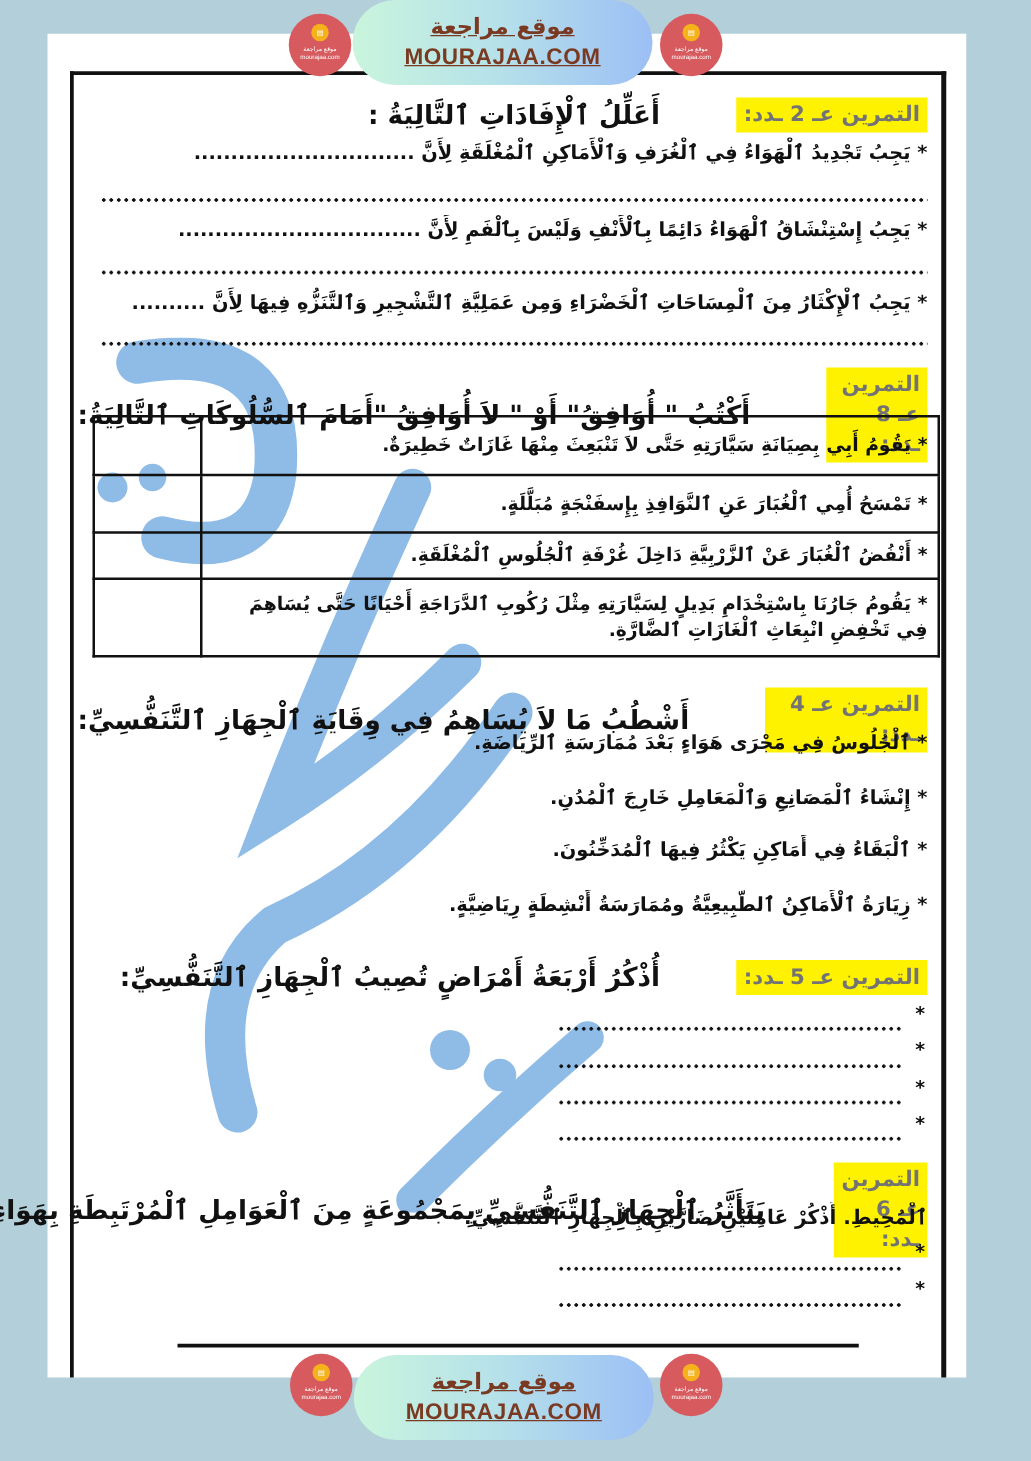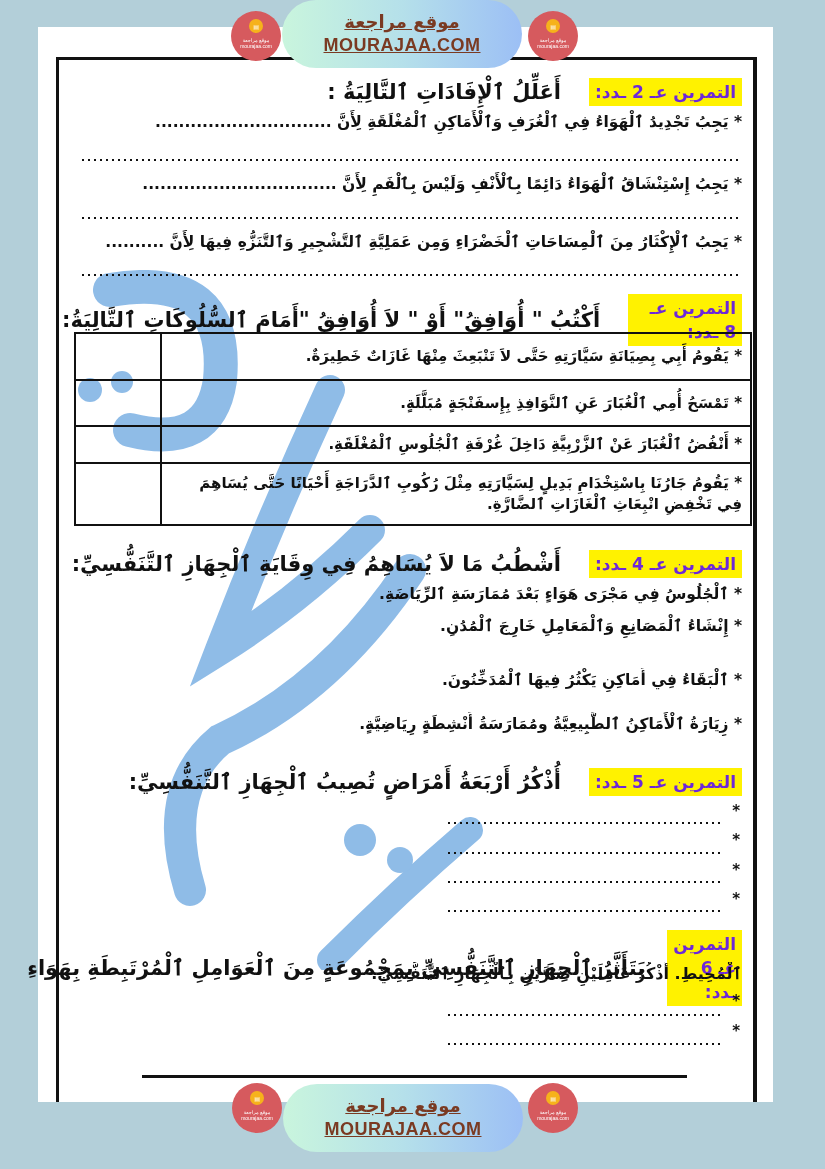--- a/index.html
+++ b/index.html
@@ -81,21 +81,22 @@
       font-weight: bold; color: #111;
     }
     .ex-head {
       position: absolute; right: 10px;
       display: flex; align-items: center; gap: 28px;
     }
     .ex-tag {
       background: #fff200;
       font-size: 17px; padding: 2px 6px; line-height: 24px;
       font-family: "DejaVu Sans", sans-serif; font-weight: bold;
-      color: #6d28d9;
+      color: #737373;
+      margin-left: 33px;
     }
     .ex-instr { font-size: 21px; font-weight: bold; white-space: nowrap; }
     .line {
       position: absolute; right: 10px; left: 16px;
       font-size: 15.5px; white-space: nowrap; overflow: hidden;
       line-height: 24px;
     }
     .dots {
       position: absolute; left: 18px; right: 10px;
       height: 6px;
@@ -196,21 +197,21 @@
       <td class="ans"></td>
     </tr>
   </tbody>
     </table>
 
   <div class="ex-head" style="top: 488px;">
     <span class="ex-tag">التمرين عـ 4 ـدد:</span>
     <span class="ex-instr">أَشْطُبُ مَا لاَ يُسَاهِمُ فِي وِقَايَةِ ٱلْجِهَازِ ٱلتَّنَفُّسِيِّ:</span>
   </div>
   <div class="line" style="top: 520px;">* ٱلْجُلُوسُ فِي مَجْرَى  هَوَاءٍ بَعْدَ مُمَارَسَةِ ٱلرِّيَاضَةِ.</div>
-  <div class="line" style="top: 552px;">* إِنْشَاءُ ٱلْمَصَانِعِ وَٱلْمَعَامِلِ خَارِجَ ٱلْمُدُنِ.</div>
+  <div class="line" style="top: 564px;">* إِنْشَاءُ ٱلْمَصَانِعِ وَٱلْمَعَامِلِ خَارِجَ ٱلْمُدُنِ.</div>
   <div class="line" style="top: 606px;">* ٱلْبَقَاءُ فِي أَمَاكِنِ يَكْثُرُ فِيهَا ٱلْمُدَخِّنُونَ.</div>
   <div class="line" style="top: 650px;">* زِيَارَةُ ٱلْأَمَاكِنُ ٱلطَّبِيعِيَّةُ ومُمَارَسَةُ أَنْشِطَةٍ رِيَاضِيَّةٍ.</div>
 
   <div class="ex-head" style="top: 706px;">
     <span class="ex-tag">التمرين عـ 5 ـدد:</span>
     <span class="ex-instr">أُذْكُرُ أَرْبَعَةُ أَمْرَاضٍ تُصِيبُ ٱلْجِهَازِ ٱلتَّنَفُّسِيِّ:</span>
   </div>
   <div class="star-row" style="top: 740px;">*</div>
   <div class="dots short" style="top: 758px;"></div>
   <div class="star-row" style="top: 769px;">*</div>

